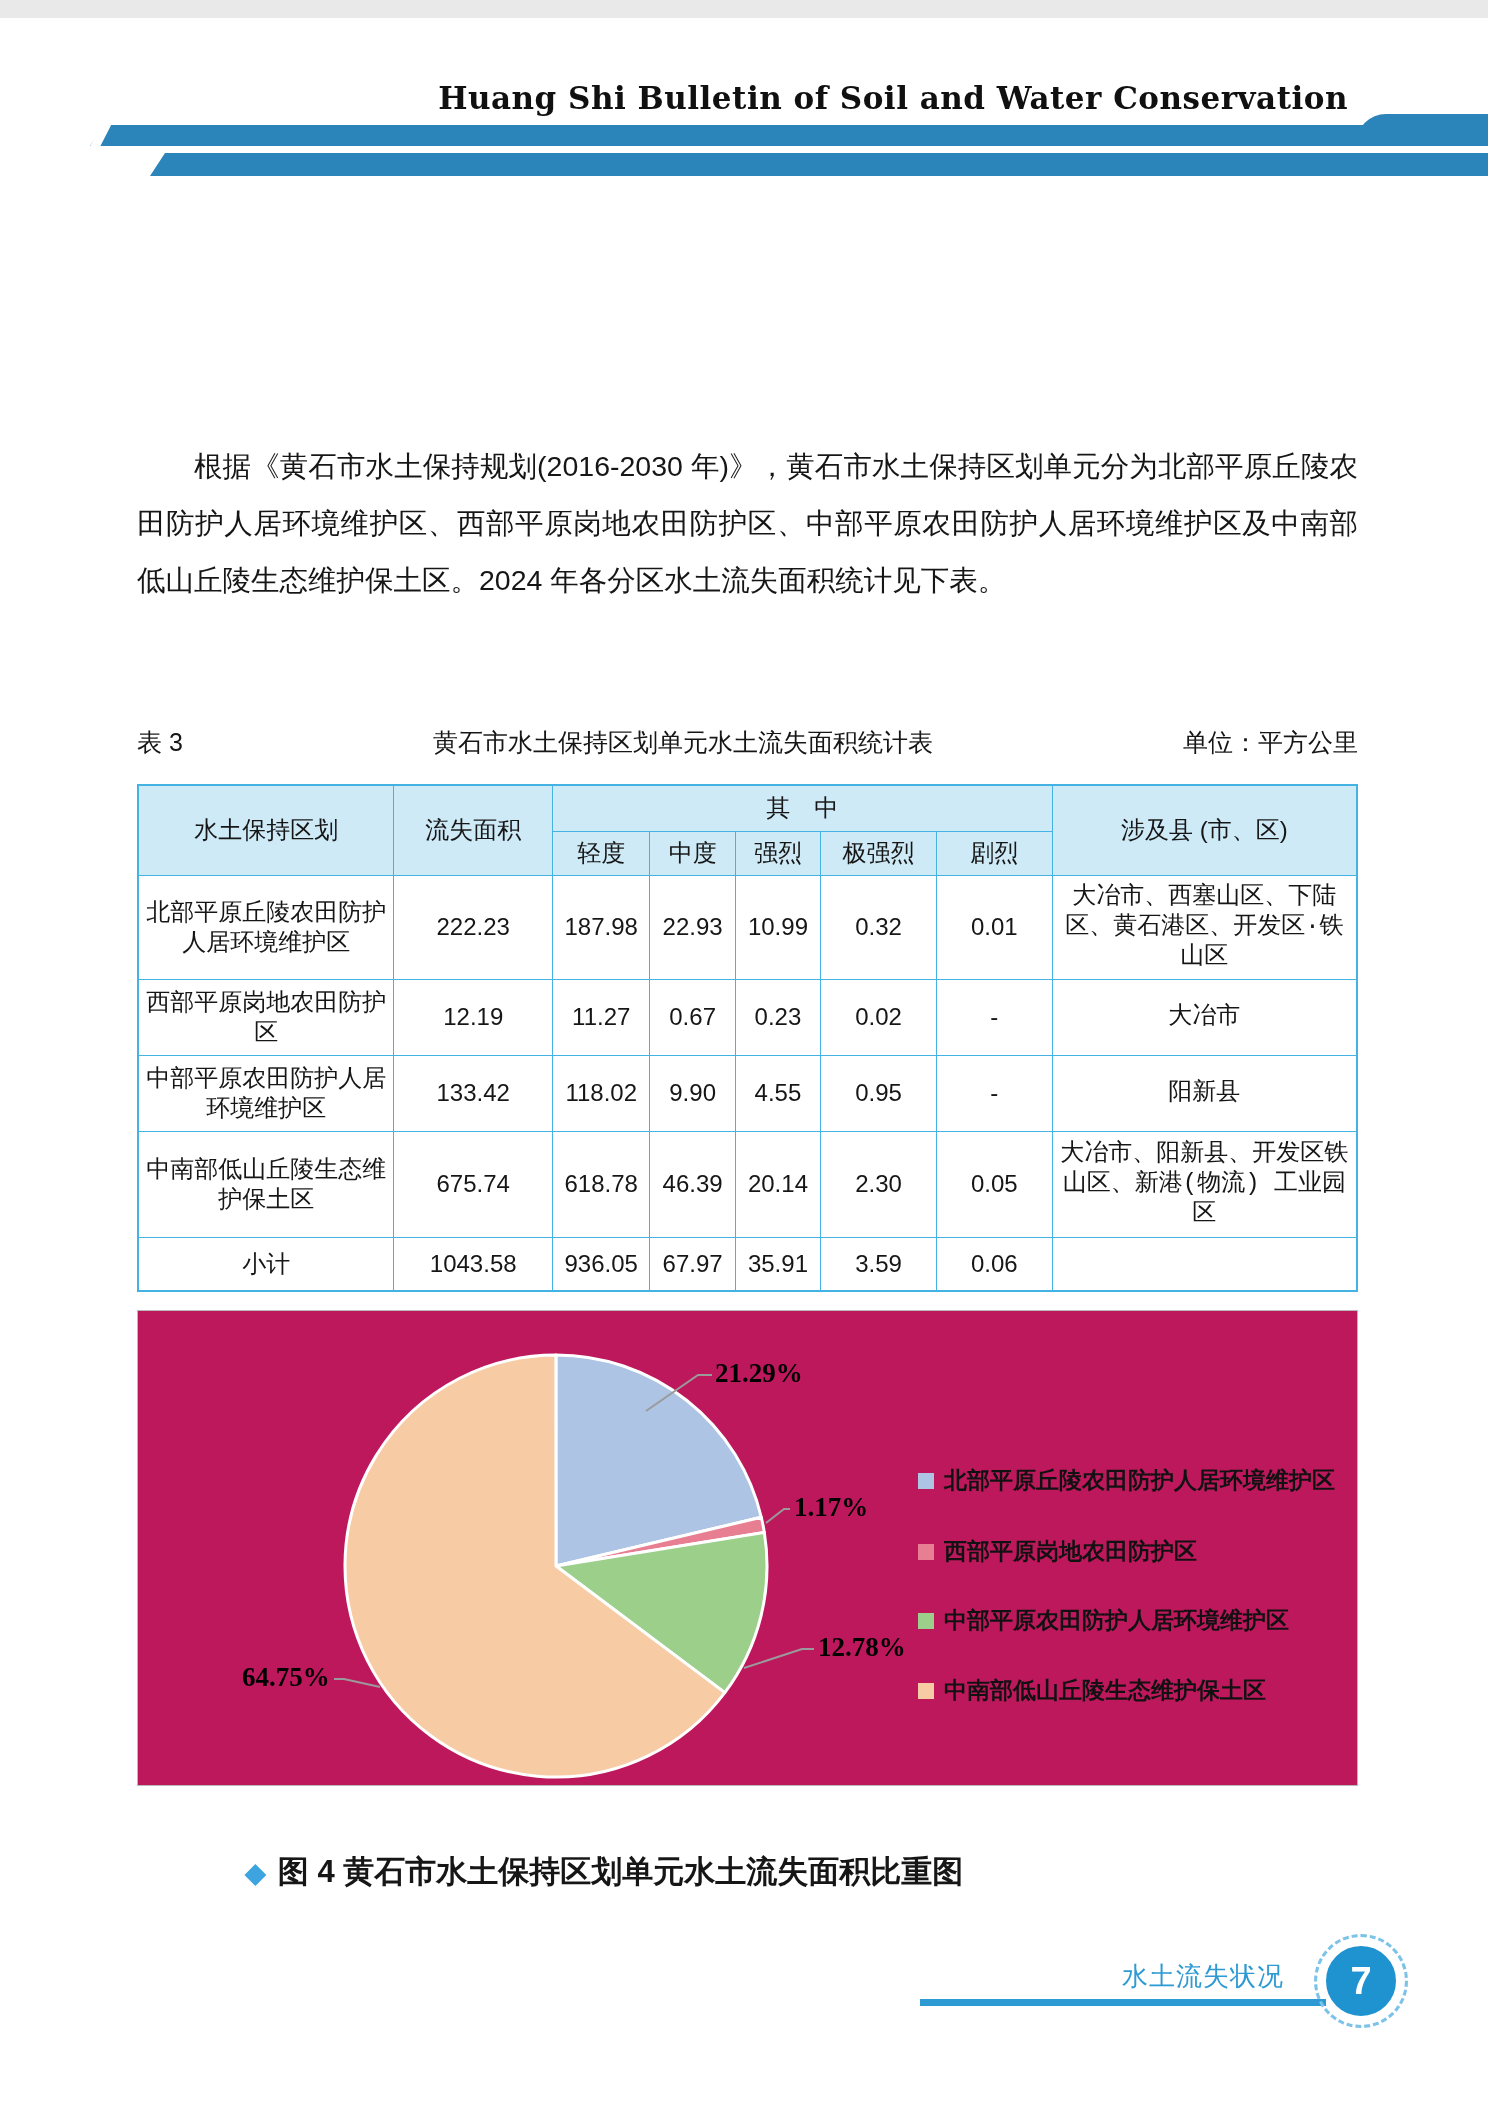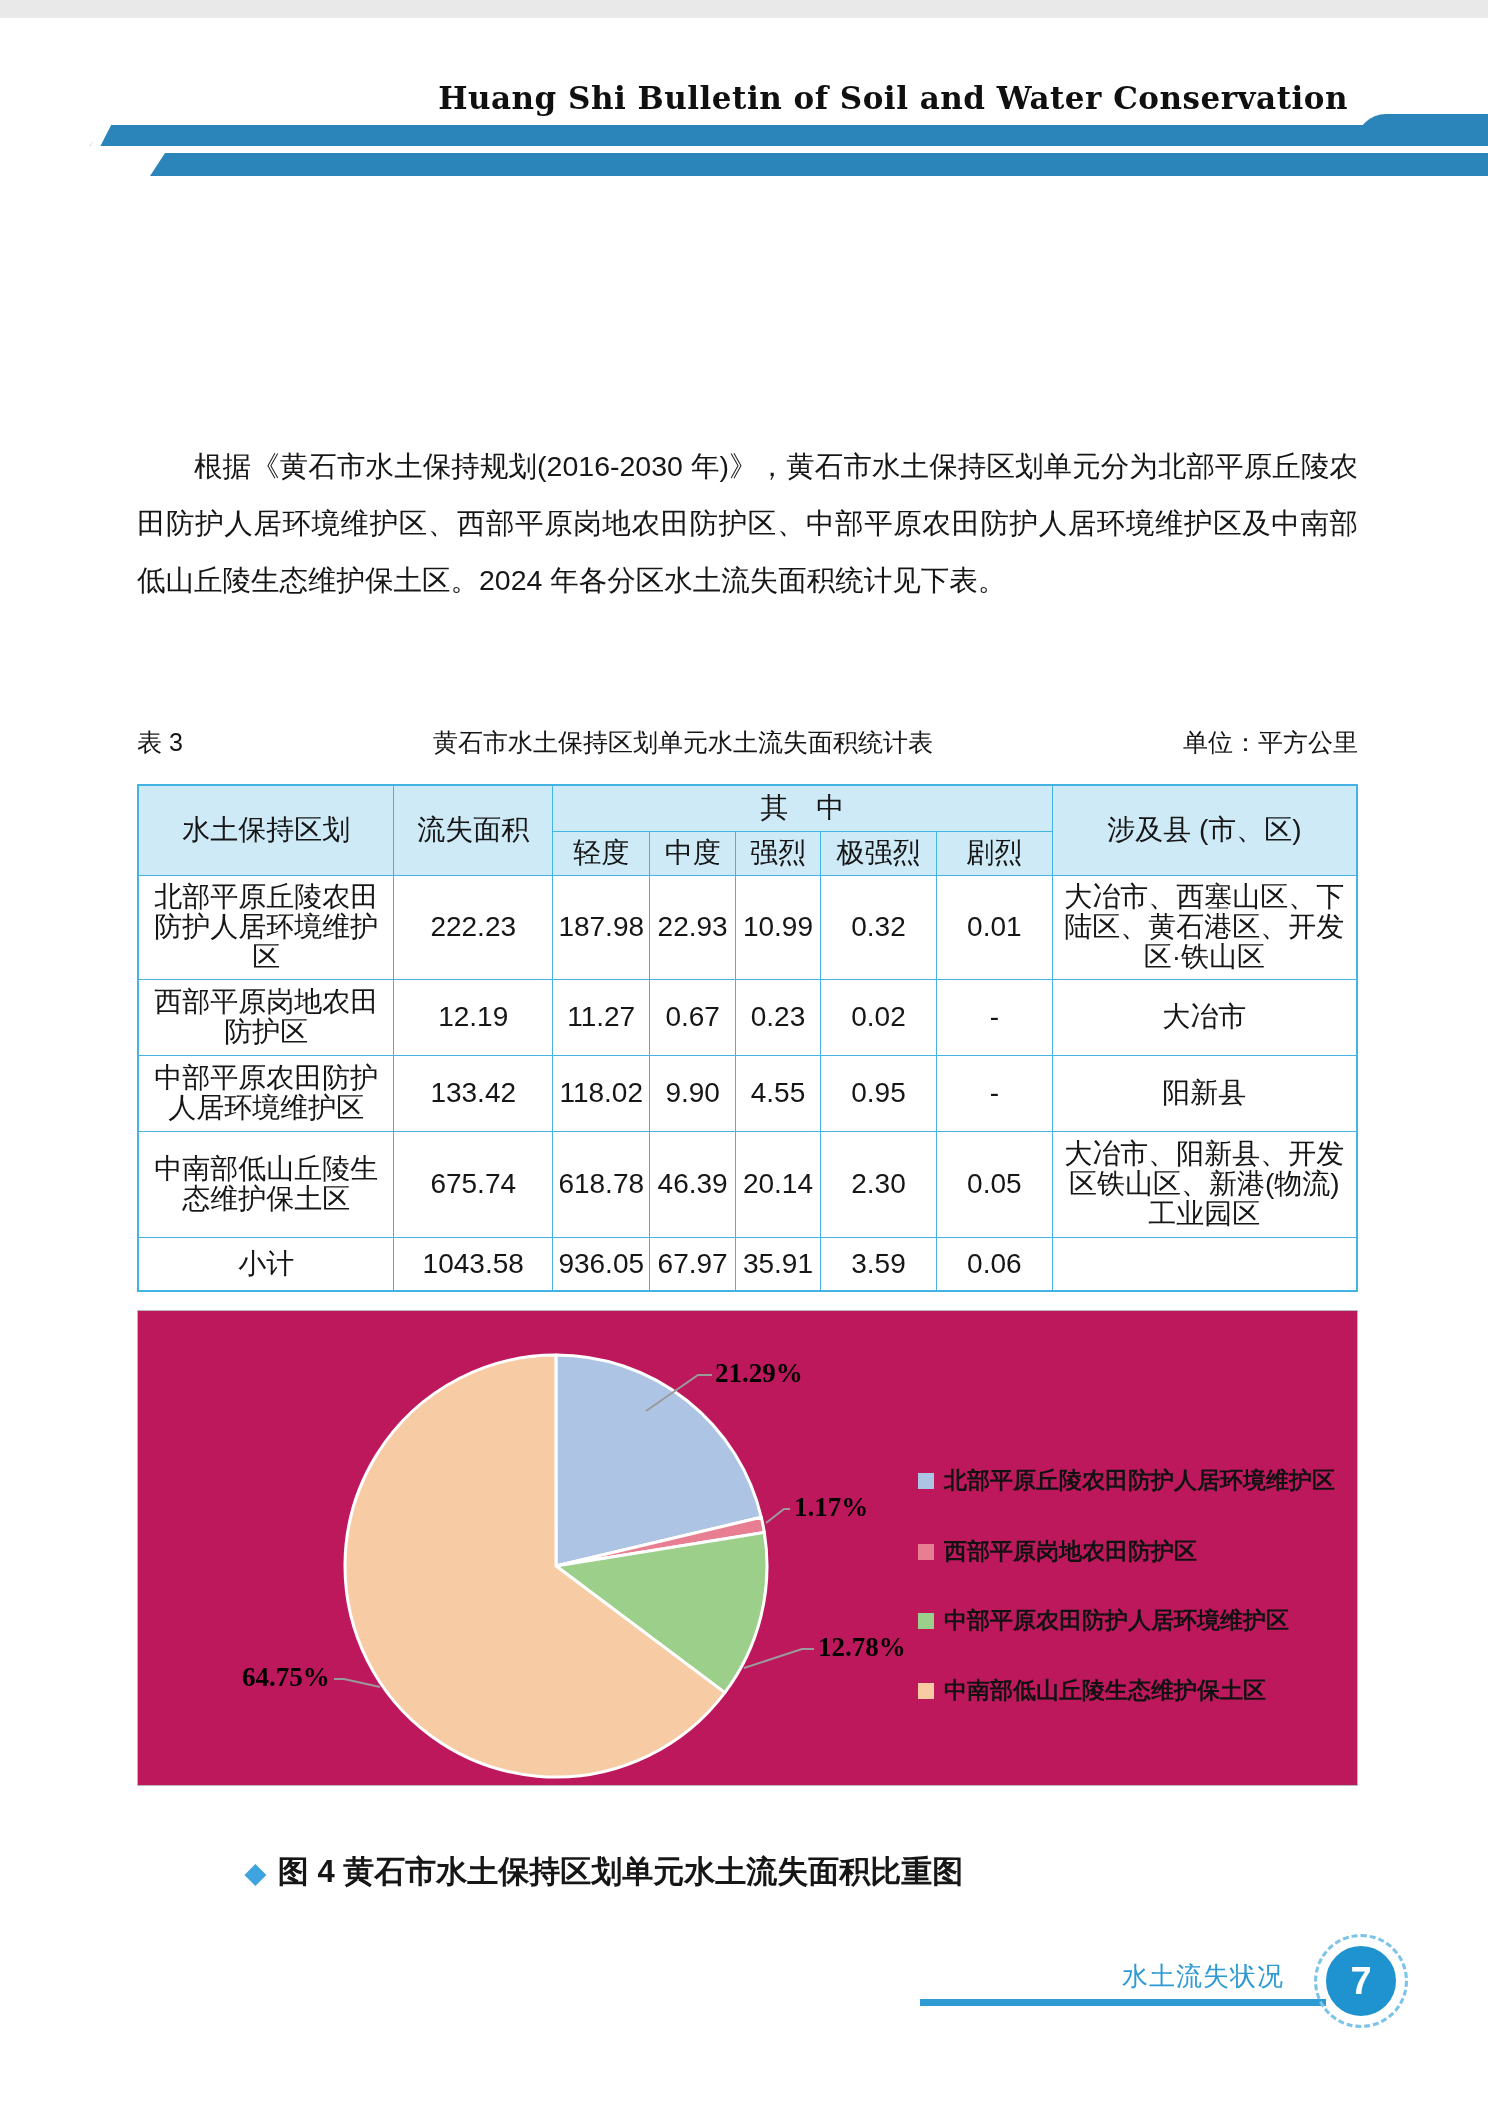--- a/index.html
+++ b/index.html
@@ -44,37 +44,37 @@
     position:absolute;left:137px;top:708px;width:1221px;
     display:flex;align-items:baseline;font-size:25px;color:#161616;
   }
   .tcap .tlabel{flex:0 0 auto;}
   .tcap .ttitle{flex:1 1 auto;text-align:center;}
   .tcap .tunit{flex:0 0 auto;}
   
   table.loss{
     position:absolute;left:137px;top:766px;width:1221px;
     border-collapse:collapse;table-layout:fixed;
-    font-size:28px;color:#161616;padding-left:18px;
+    font-size:24px;color:#161616;padding-left:18px;
   }
   table.loss th,table.loss td{
     border:1.6px solid #45b2e4;text-align:center;vertical-align:middle;
     font-weight:normal;line-height:30px;padding:2px 4px;
   }
   table.loss thead th{background:#cfeaf7;}
   table.loss{border:2px solid #45b2e4;}
   tr.h1{height:46px;}
   tr.h2{height:44px;}
   tr.r1{height:104px;}
   tr.r2{height:76px;}
   tr.r3{height:76px;}
   tr.r4{height:106px;}
   tr.r5{height:54px;}
   td.region{padding:2px 26px;}
-  td.counties{padding:2px 14px;line-height:31px;}
+  td.counties{padding:2px 14px;line-height:31px;font-family:Liberation Mono, monospace;}
   
   .chart-box{
     position:absolute;left:137px;top:1292px;width:1219px;height:474px;
     background:#be185d;border:1px solid #b9b9b9;
   }
   .chart-box svg.pie{position:absolute;left:203px;top:40px;}
   .chart-box svg.leaders{position:absolute;left:0;top:0;pointer-events:none;}
   .pct-label{
     position:absolute;font-family:"Liberation Serif",serif;font-weight:bold;
     font-size:27px;color:#000;white-space:nowrap;

